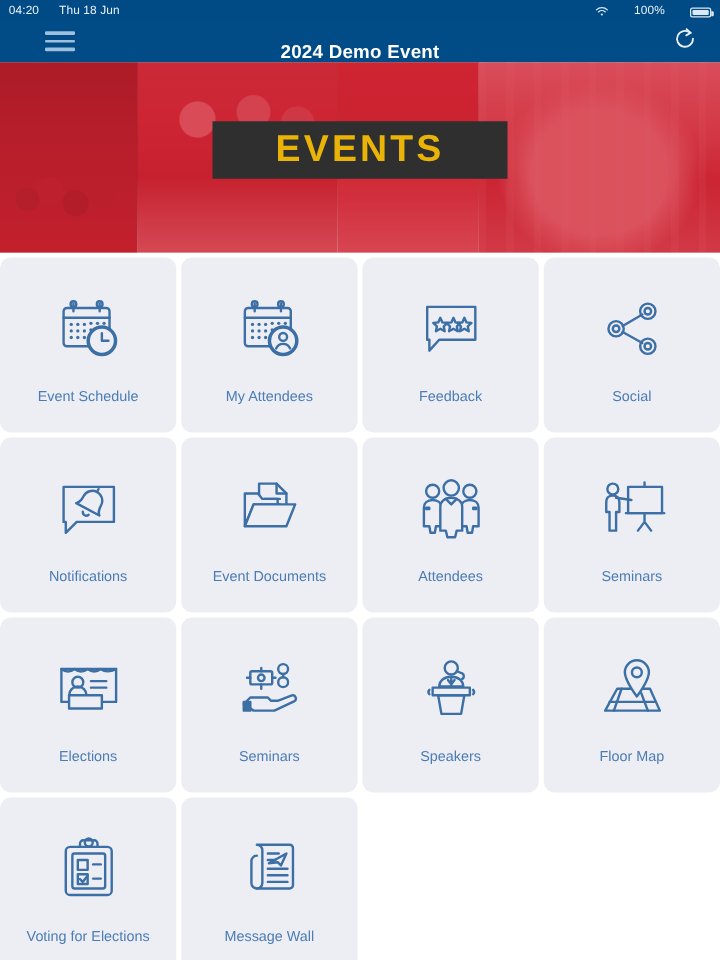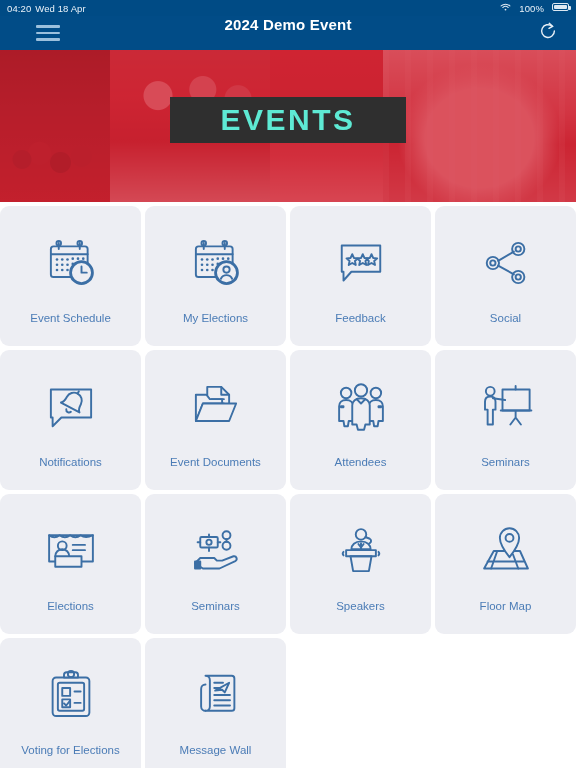--- a/index.html
+++ b/index.html
@@ -11,32 +11,32 @@
     overflow:hidden;
   }
   #app { position:relative; width:576px; height:768px; background:#fff; }
 
   
   .statusbar{
     height:16px; background:#004b85; color:#eaf2f9;
     display:flex; align-items:center; padding:0 7px;
     font-size:9.5px; letter-spacing:.1px;
   }
-  .sb-left{ display:flex; align-items:flex-end; gap:4px; }
-  .sb-right{ margin-left:auto; display:flex; align-items:flex-start; gap:8px; }
+  .sb-left{ display:flex; align-items:flex-end; gap:16px; }
+  .sb-right{ margin-left:auto; display:flex; align-items:flex-end; gap:20px; }
   .wifi-ico{ display:inline-block; width:11px; height:9px; }
   .batt{ position:relative; width:17px; height:8px; border:1px solid #dce8f2; border-radius:2px; }
   .batt::after{ content:""; position:absolute; right:-3px; top:2px; width:2px; height:4px;
     background:#dce8f2; border-radius:0 1px 1px 0; }
   .batt i{ position:absolute; left:1px; top:1px; bottom:1px; width:13px; background:#dce8f2; border-radius:1px; display:block; }
 
   
   .navbar{
     height:34px; background:#014c87;
-    display:flex; align-items:flex-start; position:relative;padding-left:20px;
+    display:flex; align-items:flex-end; position:relative;padding-left:20px;
   }
   .nav-btn{ width:56px; height:34px; display:flex; align-items:center; justify-content:center; cursor:pointer; }
   .hamburger{ width:24px; display:flex; flex-direction:column; gap:4px; }
   .hamburger span{ display:block; height:2.6px; background:#9cc0dd; border-radius:1px; }
   .nav-title{
     position:absolute; left:0; right:0; text-align:center;
     color:#ffffff; font-size:15px; font-weight:700; letter-spacing:.2px;
     pointer-events:none;
   }
   .nav-right{ margin-left:auto; }
@@ -65,21 +65,21 @@
   .p4{ flex:1; background:
       repeating-linear-gradient(90deg, rgba(255,255,255,.14) 0 6px, transparent 6px 22px),
       radial-gradient(ellipse at 50% 58%, #efd2d5 0 40%, transparent 60%),
       linear-gradient(180deg,#e8c3c7 0%,#d06a74 42%,#b9323d 62%,#cf7a82 100%);
   }
   .hero-label{
     position:absolute; left:170px; top:47px; width:236px; height:46px;
     background:#2f2f2f; display:flex; align-items:center; justify-content:center;
   }
   .hero-label span{
-    color:#5eead4; font-size:30px; font-weight:700; letter-spacing:2.5px;
+    color:#eab308; font-size:30px; font-weight:700; letter-spacing:2.5px;
   }
 
   
   .grid{
     display:grid; grid-template-columns:repeat(4,1fr);
     gap:4px; padding:4px 0 0 0; background:#fff;
   }
   .tile{
     background:#edeef3; border-radius:9px;
     height:140px; display:flex; flex-direction:column;
@@ -97,21 +97,21 @@
   }
 </style>
 </head>
 <body>
 
 <div id="app">
 
   <div class="statusbar">
     <div class="sb-left">
       <span>04:20</span>
-      <span>Wed 18 Apr</span>
+      <span>Thu 18 Jun</span>
     </div>
     <div class="sb-right">
       <span class="wifi-ico">
         <svg viewBox="0 0 16 12">
             <g fill="none" stroke="#dce8f2" stroke-width="1.5" stroke-linecap="round">
           <path d="M1.6 4.2a9.5 9.5 0 0 1 12.8 0"></path>
               <path d="M4 6.6a6 6 0 0 1 8 0"></path>
             </g>
           <circle cx="8" cy="9.6" r="1.3" fill="#dce8f2"></circle>
           </svg>
@@ -211,21 +211,21 @@
             <circle cx="16" cy="40" r="1.5"></circle>
               <circle cx="22" cy="40" r="1.5"></circle>
               <circle cx="28" cy="40" r="1.5"></circle>
           </g>
           <circle cx="44" cy="43" r="13" fill="#edeef3"></circle>
             <circle cx="44" cy="43" r="12"></circle>
           <circle cx="44" cy="39.5" r="3.6"></circle>
           <path d="M37.6 50a7 7 0 0 1 12.8 0"></path>
         </svg>
       </div>
-      <div class="tile-label">My Elections</div>
+      <div class="tile-label">My Attendees</div>
     </div>
 
 
 
     <div class="tile">
       <div class="tile-icon">
         <svg viewBox="0 0 64 64" fill="none" stroke="#3c6fa5" stroke-width="2.2" stroke-linecap="round" stroke-linejoin="round">
           <path d="M10 12h44v30H21l-9 10V42h-2z"></path>
           <path d="M21 21l1.9 4.2 4.6.5-3.4 3.1.9 4.5-4-2.3-4 2.3.9-4.5-3.4-3.1 4.6-.5z" transform="translate(1,1)"></path>
           <path d="M33 21l1.9 4.2 4.6.5-3.4 3.1.9 4.5-4-2.3-4 2.3.9-4.5-3.4-3.1 4.6-.5z" transform="translate(1,1)"></path>

